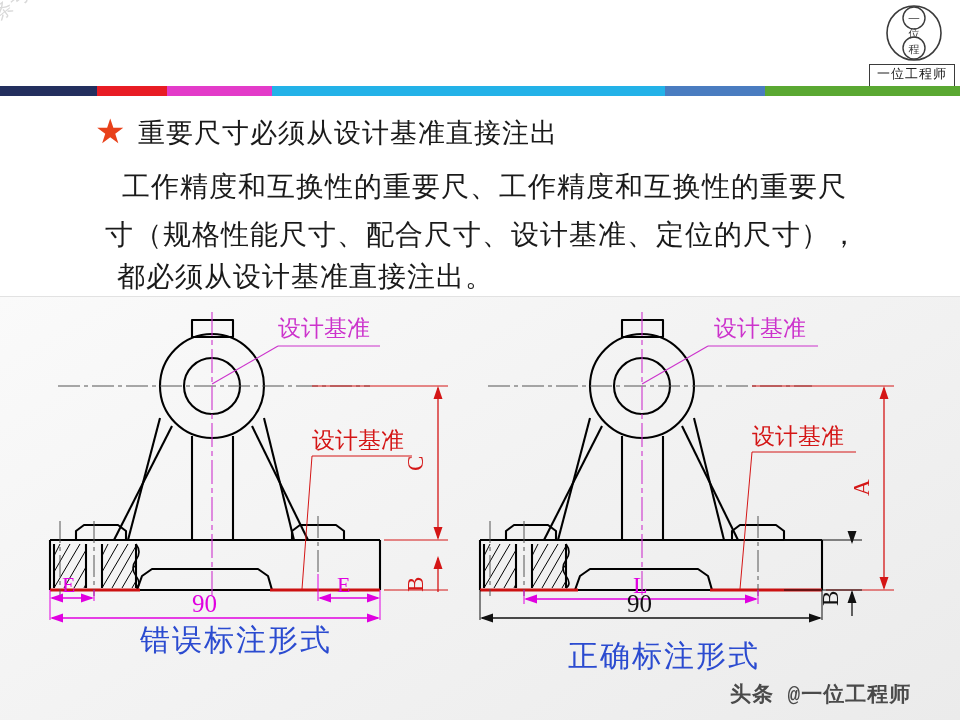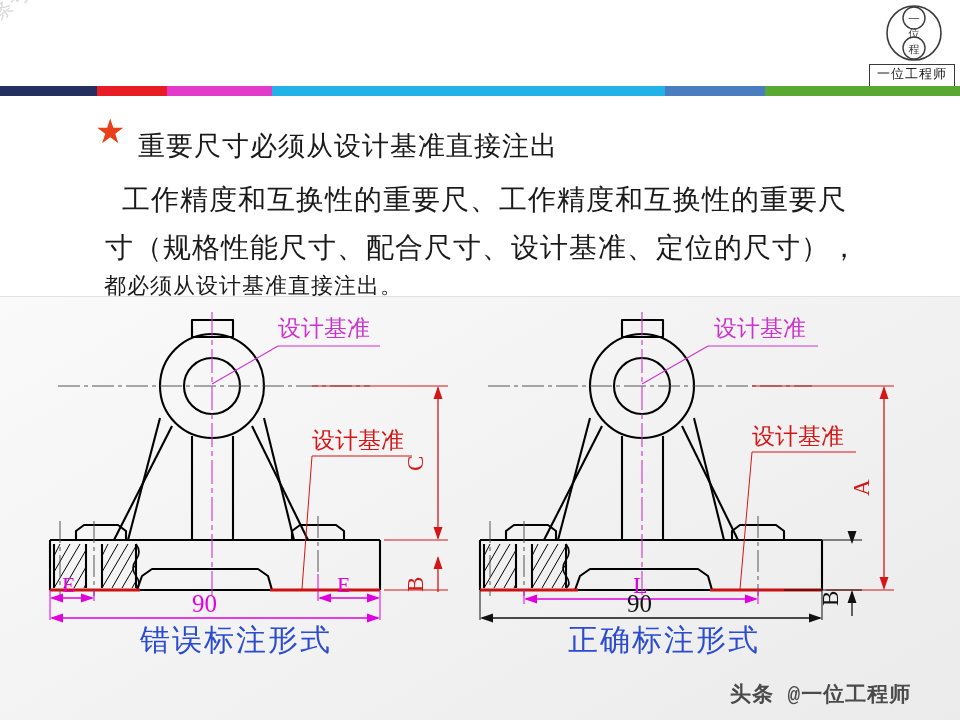--- a/index.html
+++ b/index.html
@@ -52,40 +52,40 @@
   .bar-green{left:765px; width:195px; background:#5aa832;}
 
   
   .star{
     position:absolute;left:95px;top:115px;width:34px;height:34px;color:#e8411a;
     font-size:34px;line-height:34px;
   }
   .ln{
     position:absolute;white-space:nowrap;color:#1a1a1a;
     font-family:"Liberation Serif","DejaVu Serif",serif;
-    font-size:27px;letter-spacing:1px;margin-top:13px;
+    font-size:27px;letter-spacing:1px;
   }
   .ln1{left:138px;top:115px;}
   .ln2{left:122px;top:168px;font-size:28px;}
   .ln3{left:105px;top:216px;font-size:28px;}
-  .ln4{left:104px;top:258px;font-size:22px;}
+  .ln4{left:117px;top:258px;font-size:28px;}
 
   
   .panel{
     position:absolute;left:0px;top:296px;width:960px;height:424px;
     background:linear-gradient(150deg,#fafafa 0%,#f3f3f3 45%,#ebebeb 100%);
   }
   .panel-top-rule{position:absolute;left:0;top:296px;width:960px;height:1px;background:#e2e2e2;}
 
   .cap{
     position:absolute;font-size:30px;color:#2b4bd0;white-space:nowrap;
     font-family:"Liberation Serif","DejaVu Serif",serif;letter-spacing:2px;
   }
   .cap-left{left:140px;top:620px;font-family:Liberation Mono, monospace;}
-  .cap-right{left:568px;top:620px;text-align:right;}
+  .cap-right{left:568px;top:636px;text-align:right;}
 
   svg{display:block;}
   .dwg{position:absolute;top:296px;}
   .dwg-left{left:40px;}
   .dwg-right{left:470px;}
 
   text{font-family:"Liberation Serif","DejaVu Serif",serif;}
 </style>
 </head>
 <body>

